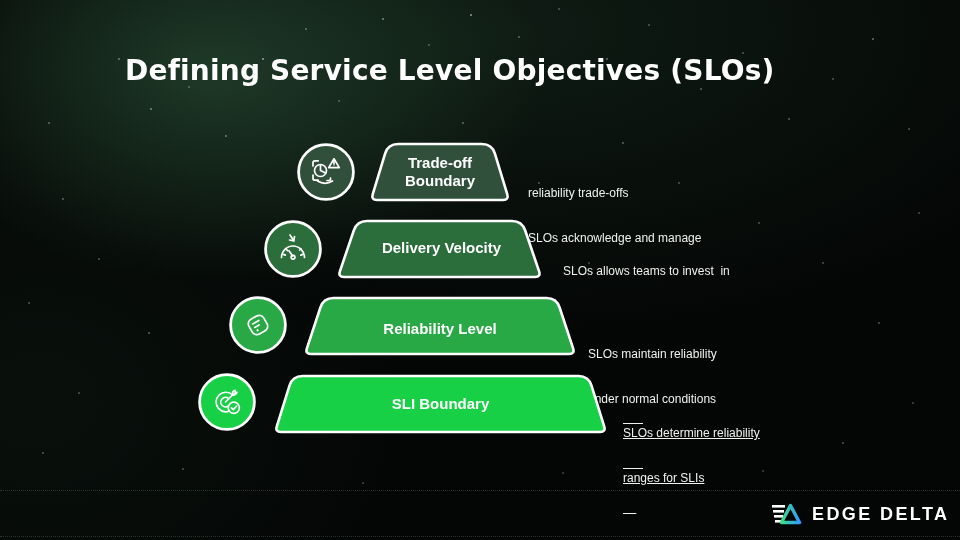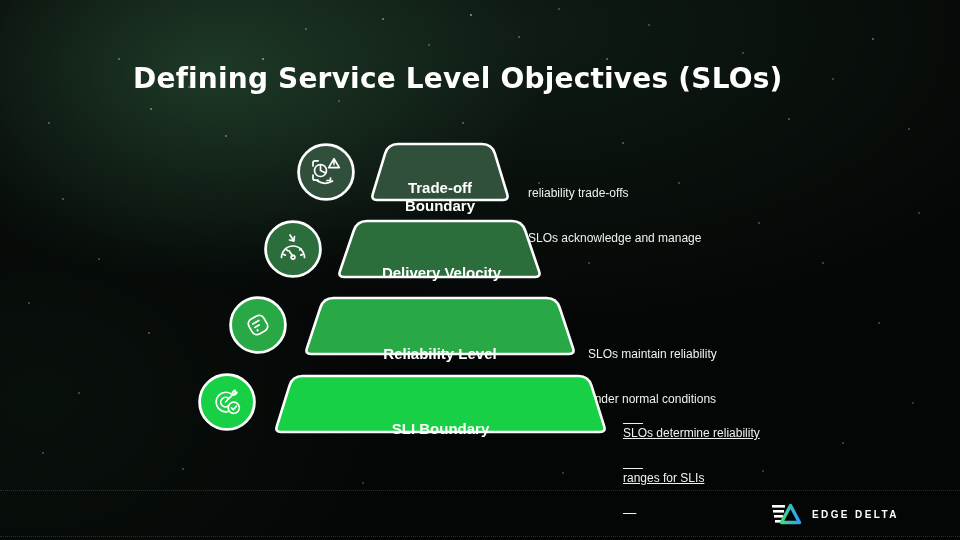--- a/index.html
+++ b/index.html
@@ -29,39 +29,39 @@
       182px 468px 0 0 rgba(255,255,255,.30), 622px 142px 0 0 rgba(255,255,255,.35),
       678px 182px 0 0 rgba(255,255,255,.30), 758px 222px 0 0 rgba(255,255,255,.30),
       822px 262px 0 0 rgba(255,255,255,.30), 878px 322px 0 0 rgba(255,255,255,.30),
       912px 402px 0 0 rgba(255,255,255,.25), 842px 442px 0 0 rgba(255,255,255,.30),
       762px 470px 0 0 rgba(255,255,255,.25), 562px 472px 0 0 rgba(255,255,255,.25),
       362px 482px 0 0 rgba(255,255,255,.25), 462px 122px 0 0 rgba(255,255,255,.35),
       118px 58px 0 0 rgba(255,255,255,.40), 48px 122px 0 0 rgba(255,255,255,.35),
       28px 302px 0 0 rgba(255,255,255,.30), 538px 182px 0 0 rgba(255,255,255,.30),
       588px 262px 0 0 rgba(255,255,255,.28), 918px 212px 0 0 rgba(255,255,255,.28);}
   .title{
-    position:absolute;left:121px;top:50px;margin:12px;
+    position:absolute;left:121px;top:50px;margin:4px;
     font-family:"DejaVu Sans","Liberation Sans",sans-serif;
     font-size:28px;font-weight:700;color:#ffffff;letter-spacing:.2px;white-space:nowrap;}
   .trap{position:absolute;overflow:visible;}
   .trap path{stroke:#ffffff;stroke-width:2.6;stroke-linejoin:round;}
   .trap-label{
     position:absolute;display:flex;align-items:center;justify-content:center;
-    text-align:center;color:#ffffff;font-weight:700;font-size:15px;line-height:18px;margin-top:25px;}
+    text-align:center;color:#ffffff;font-weight:700;font-size:15px;line-height:18px;}
   .trap-label.lv1{padding:0 14px;box-sizing:border-box;}
   .desc{position:absolute;color:#eef2ee;font-size:12px;line-height:15px;white-space:pre-wrap;}
   .badge{position:absolute;width:58px;height:58px;}
   .badge svg{display:block;}
   .glyph{stroke:#ffffff;fill:none;stroke-width:1.7;stroke-linecap:round;stroke-linejoin:round;}
   .dotband{
     position:absolute;left:0;top:490px;width:960px;height:47px;box-sizing:border-box;
     border-top:1px dotted rgba(110,150,120,.30);
     border-bottom:1px dotted rgba(110,150,120,.30);}
   .brand{position:absolute;left:772px;top:502px;display:flex;align-items:center;gap:10px;}
-  .brand-text{color:#ffffff;font-weight:700;font-size:10px;letter-spacing:2.4px;white-space:nowrap;}
+  .brand-text{color:#ffffff;font-weight:700;font-size:18px;letter-spacing:2.4px;white-space:nowrap;}
 </style>
 </head>
 <body>
 
 <div class="stage">
   <div class="stars"></div>
   <div class="dotband"></div>
 
   <h1 class="title">Defining Service Level Objectives (SLOs)</h1>
 
@@ -104,20 +104,21 @@
           <path d="M17.6 25 L14 19.8"></path>
           <circle cx="18" cy="26.3" r="1.9"></circle>
         </g>
       </svg>
     </div>
     <svg class="trap" style="left:335px;top:218px;" width="209" height="62" viewBox="-3 -3 209 62">
       <path d="M 29 0 L 174 0 Q 184 0 187.2 9.5 L 201.1 50.3 Q 203 56 197 56 L 6 56 Q 0 56 1.9 50.3 L 15.8 9.5 Q 19 0 29 0 Z" fill="#2b6e3c"></path>
     </svg>
     <div class="trap-label" style="left:340px;top:221px;width:203px;height:53px;">Delivery Velocity</div>
     <div class="desc" style="left:563px;top:234px;">
+      <div>SLOs allows teams to invest  in</div>
     </div>
   </div>
 
   <div>
     <div class="badge" style="left:229px;top:296px;">
       <svg width="58" height="58" viewBox="0 0 58 58">
         <circle cx="29" cy="29" r="27.4" stroke="#ffffff" stroke-width="2.8" fill="#29a946"></circle>
         <g class="glyph" transform="translate(11,11)">
           <g transform="rotate(-30 18 18)">
             <rect x="9.5" y="9.5" width="17" height="17" rx="5.2"></rect>

